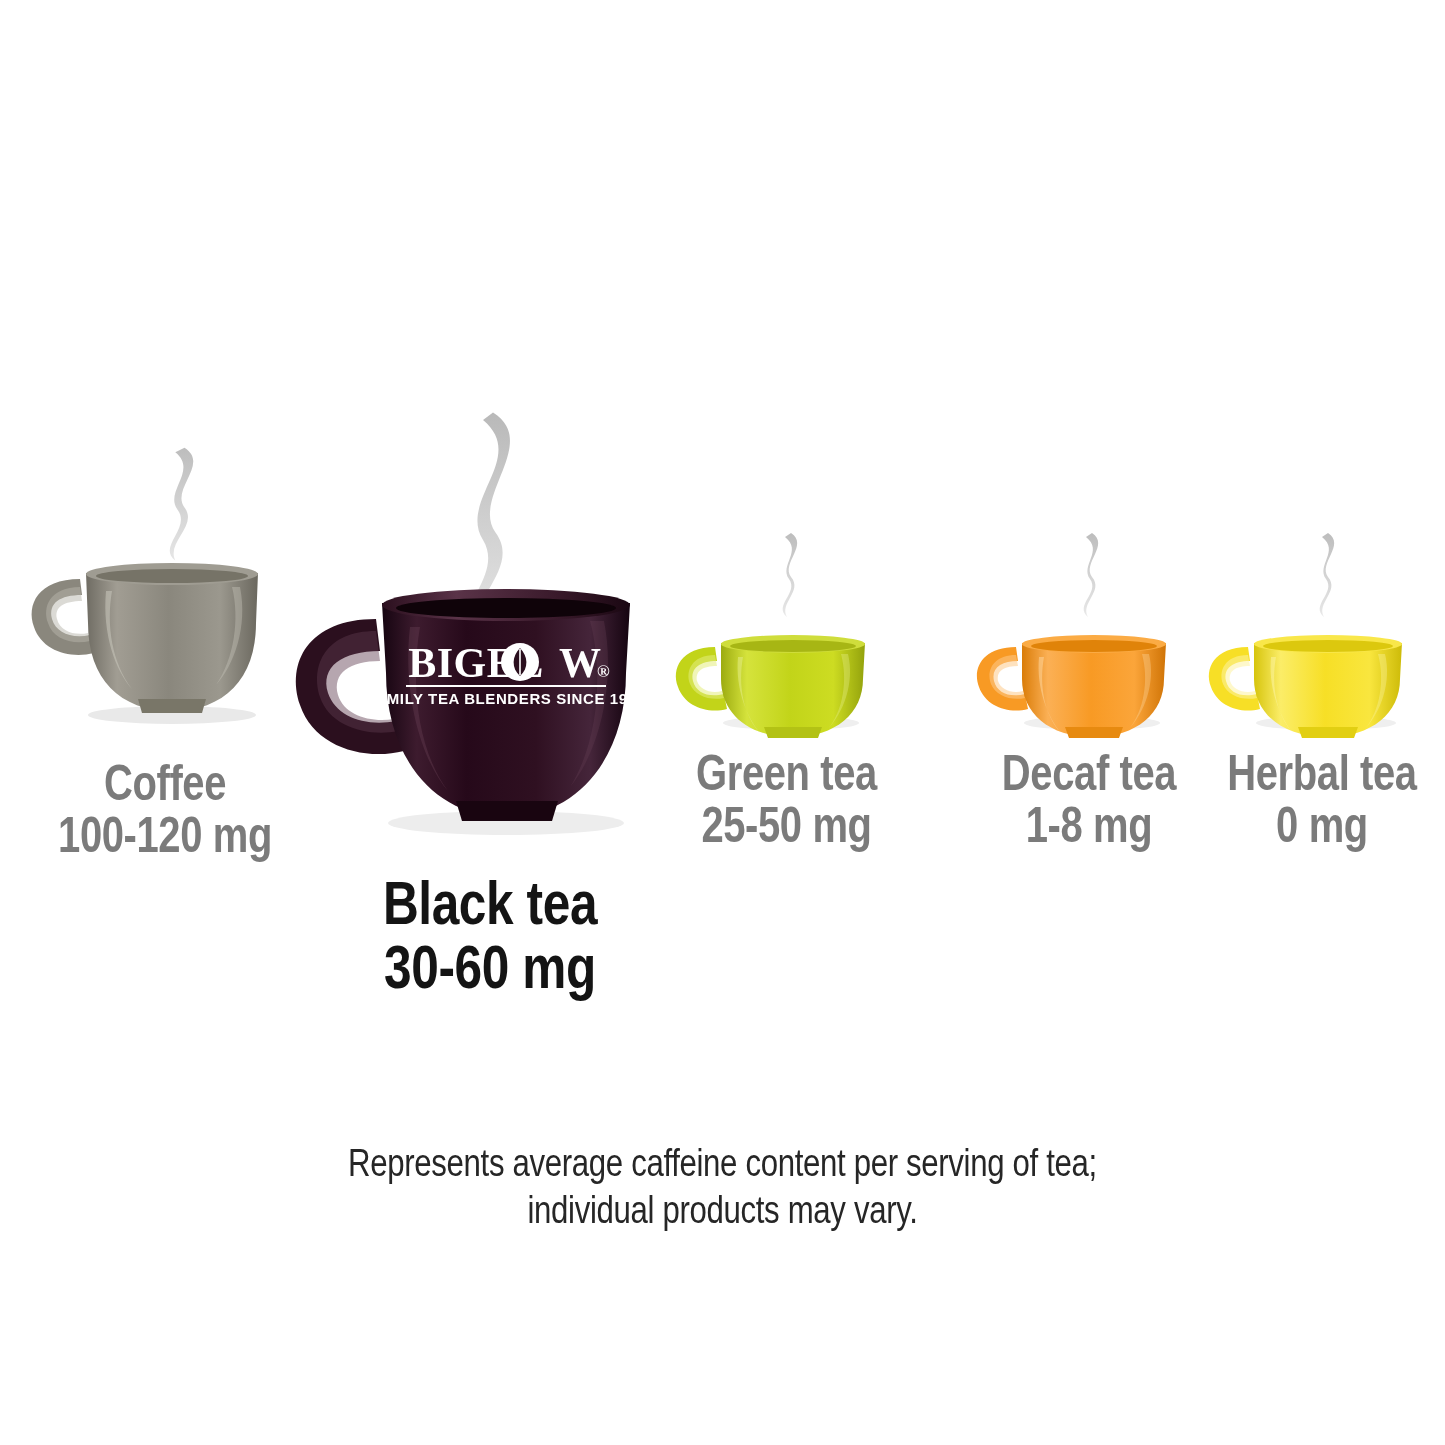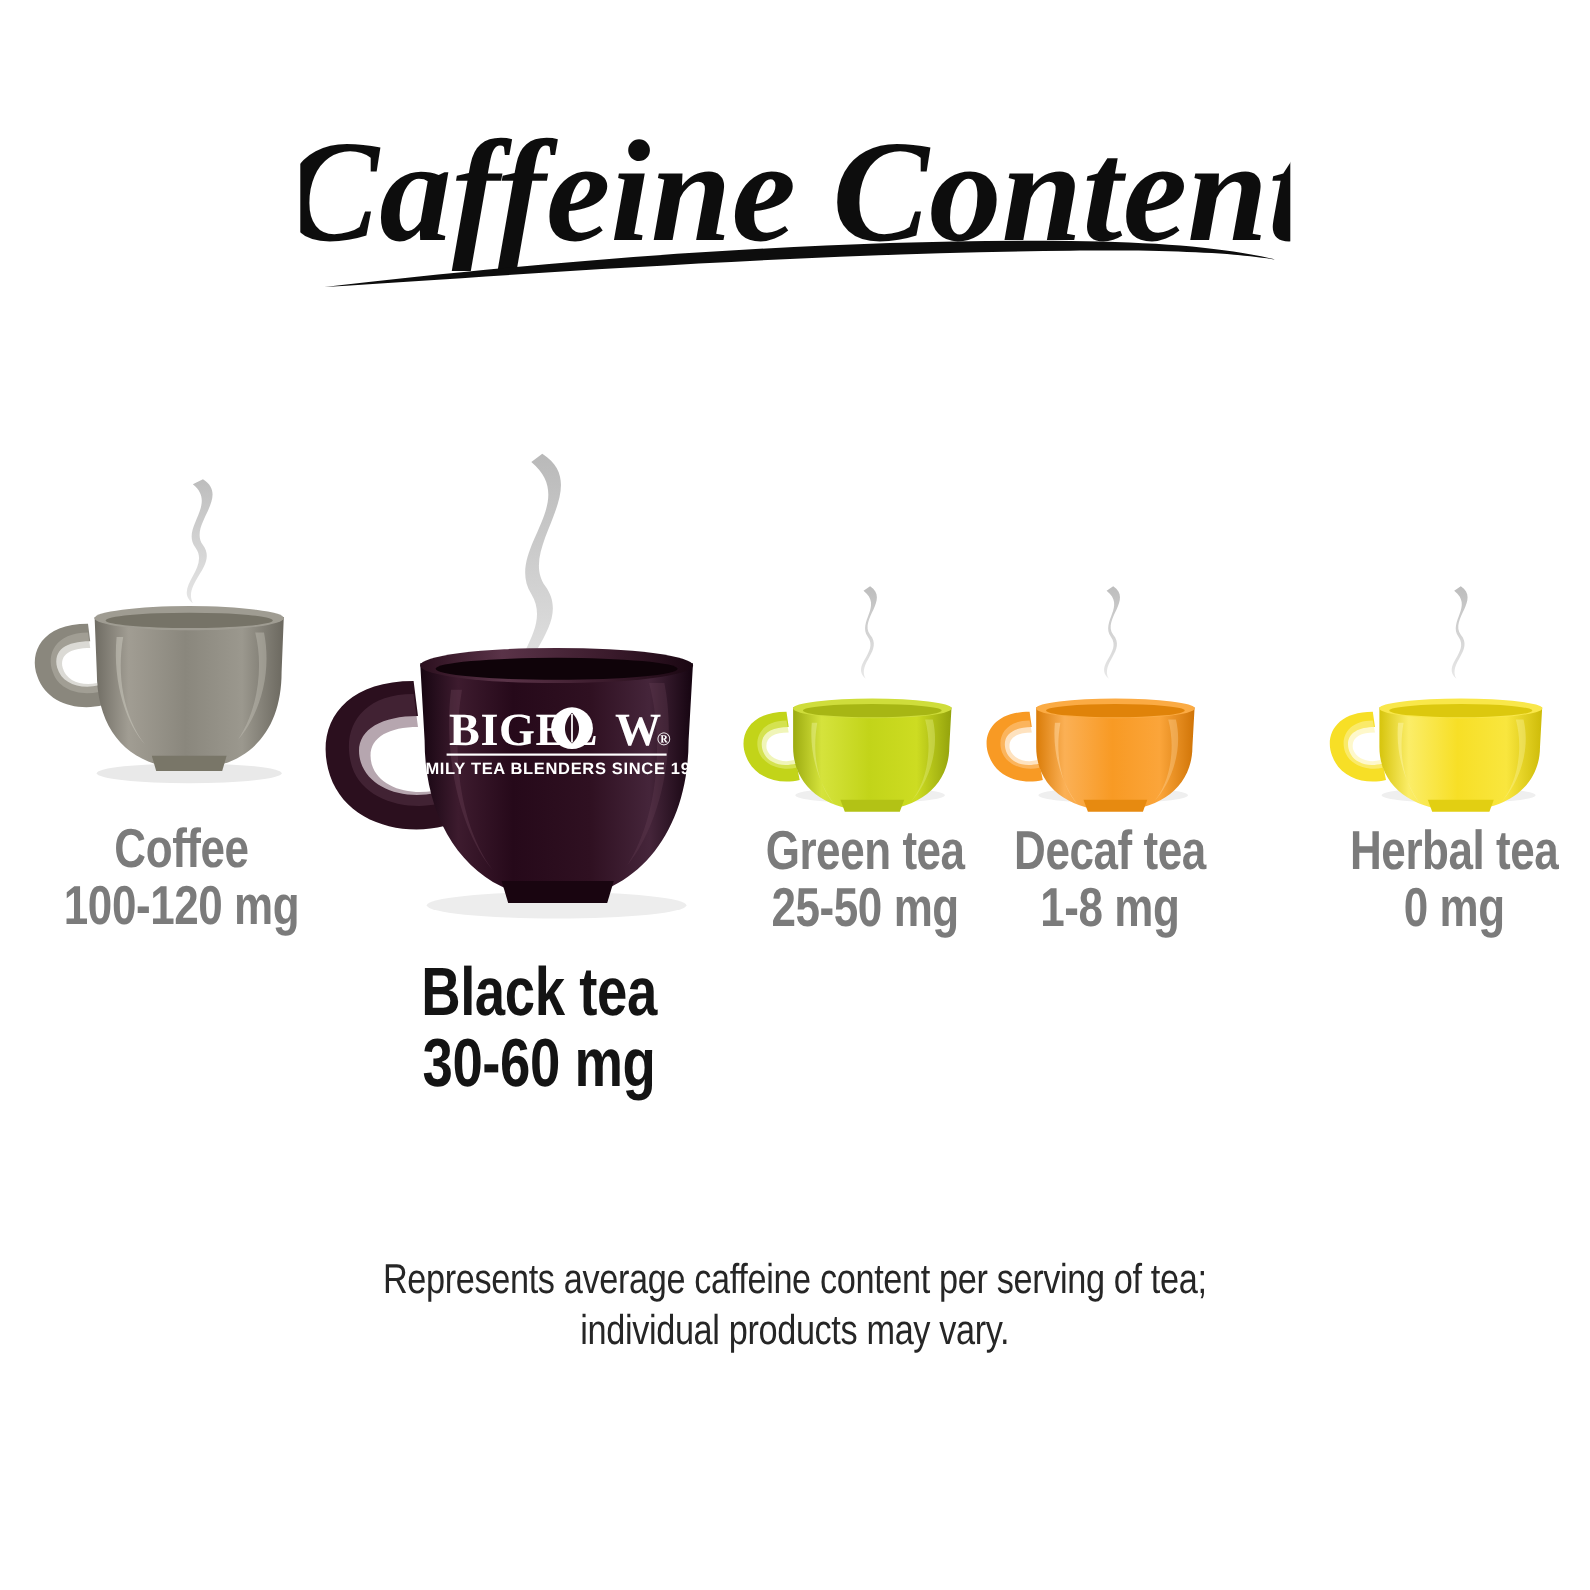--- a/index.html
+++ b/index.html
@@ -16,21 +16,21 @@
   .title-wrap{
     position:absolute;left:0;top:98px;width:1445px;height:210px;
     text-align:center;
   }
   .title-svg{display:block;margin:0 auto;}
 
   
   .cups{
     position:absolute;left:0;top:415px;width:1445px;height:620px;
   }
-  .cup-item{position:absolute;top:0;}
+  .cup-item{position:absolute;top:12px;}
   .cup-stack{position:relative;width:100%;}
   .cup-svg{display:block;margin:0 auto;}
 
   .label{
     text-align:center;
     font-family:"Liberation Sans", sans-serif;
     font-weight:bold;
     color:#7b7b7b;
     letter-spacing:-0.5px;
     line-height:1.04;
@@ -54,28 +54,20 @@
     line-height:1.24;
     letter-spacing:-0.4px;
   }
   .footer span{display:block;transform:scaleX(0.82);transform-origin:center top;}
 </style>
 </head>
 <body>
 
 <div class="stage">
 
-  <div class="title-wrap">
-    <svg class="title-svg" width="900" height="200" viewBox="0 0 900 200">
-      <text x="450" y="120" text-anchor="middle" font-family="'Liberation Serif', serif" font-size="132" font-style="italic" font-weight="bold" fill="#0d0d0d">Caffeine Content</text>
-
-      <path d="M 22 163 C 220 150 470 132 700 130 C 790 129 850 132 886 138
-               C 848 128 786 122 700 121 C 466 119 216 140 22 163 Z" fill="#0d0d0d"></path>
-    </svg>
-  </div>
 
   <div class="cups">
 
     <div class="cup-item" style="left:20px;width:290px;">
       <div class="cup-stack">
         <svg class="cup-svg" width="290" height="330" viewBox="0 0 290 330">
           <defs>
             <linearGradient id="stGC" x1="0" y1="0" x2="0" y2="1">
               <stop offset="0%" stop-color="#bdbdbd"></stop>
                 <stop offset="100%" stop-color="#e6e6e6"></stop>
@@ -220,21 +212,21 @@
           <path d="M84 130 C79 158 84 188 101 206 C88 190 76 162 79 130 Z" fill="#e8f08e" opacity="0.5"></path>
           <path d="M182 127 C189 153 184 184 169 202 C184 186 196 156 189 127 Z" fill="#e8f08e" opacity="0.35"></path>
         </svg>
         <div class="label label-gray">
           <span class="l1">Green tea</span>
           <span class="l2">25-50 mg</span>
         </div>
       </div>
     </div>
 
-    <div class="cup-item" style="left:884px;width:250px;top:112px;">
+    <div class="cup-item" style="left:964px;width:250px;top:112px;">
       <div class="cup-stack">
         <svg class="cup-svg" width="250" height="220" viewBox="0 0 250 220">
           <defs>
             <linearGradient id="stGD" x1="0" y1="0" x2="0" y2="1">
               <stop offset="0%" stop-color="#bdbdbd"></stop>
                 <stop offset="100%" stop-color="#e8e8e8"></stop>
             </linearGradient>
             <linearGradient id="bdD" x1="0" y1="0" x2="1" y2="0">
               <stop offset="0%" stop-color="#da7c08"></stop>
               <stop offset="18%" stop-color="#fbb055"></stop>

